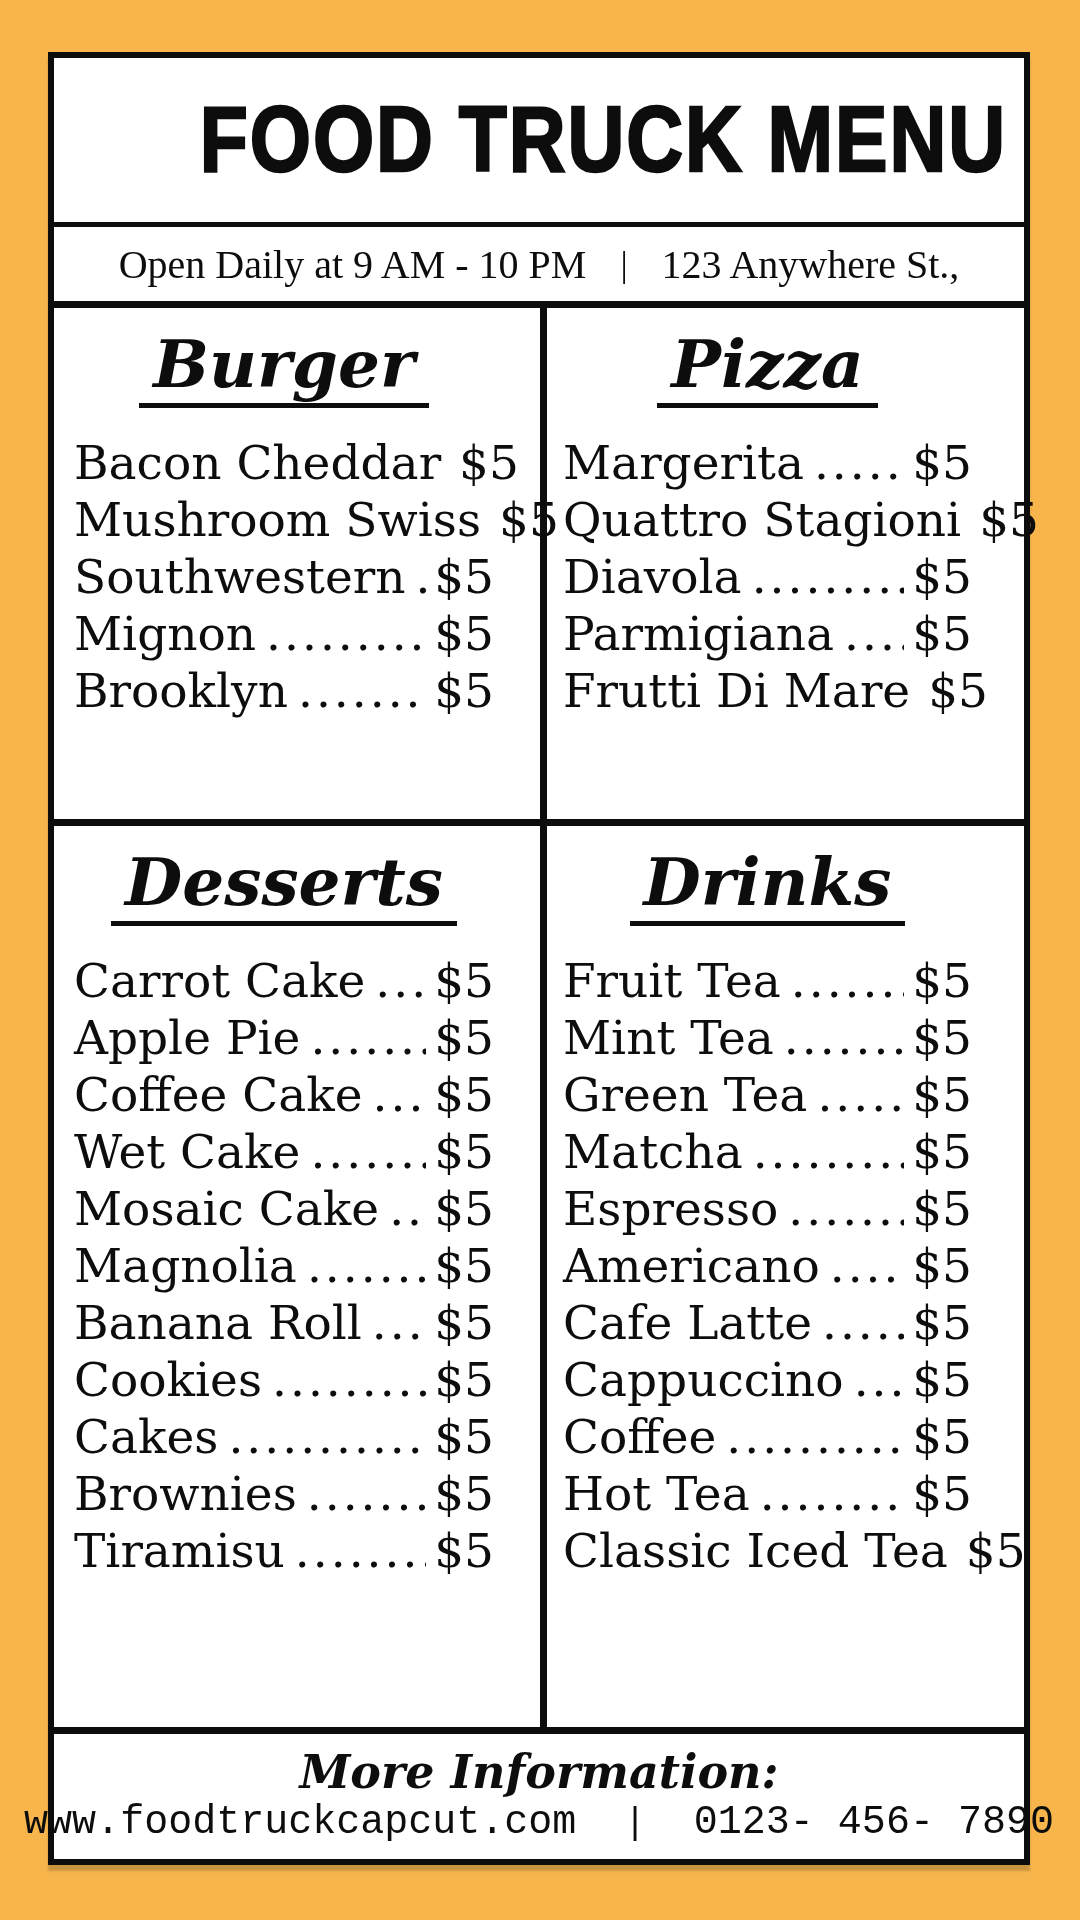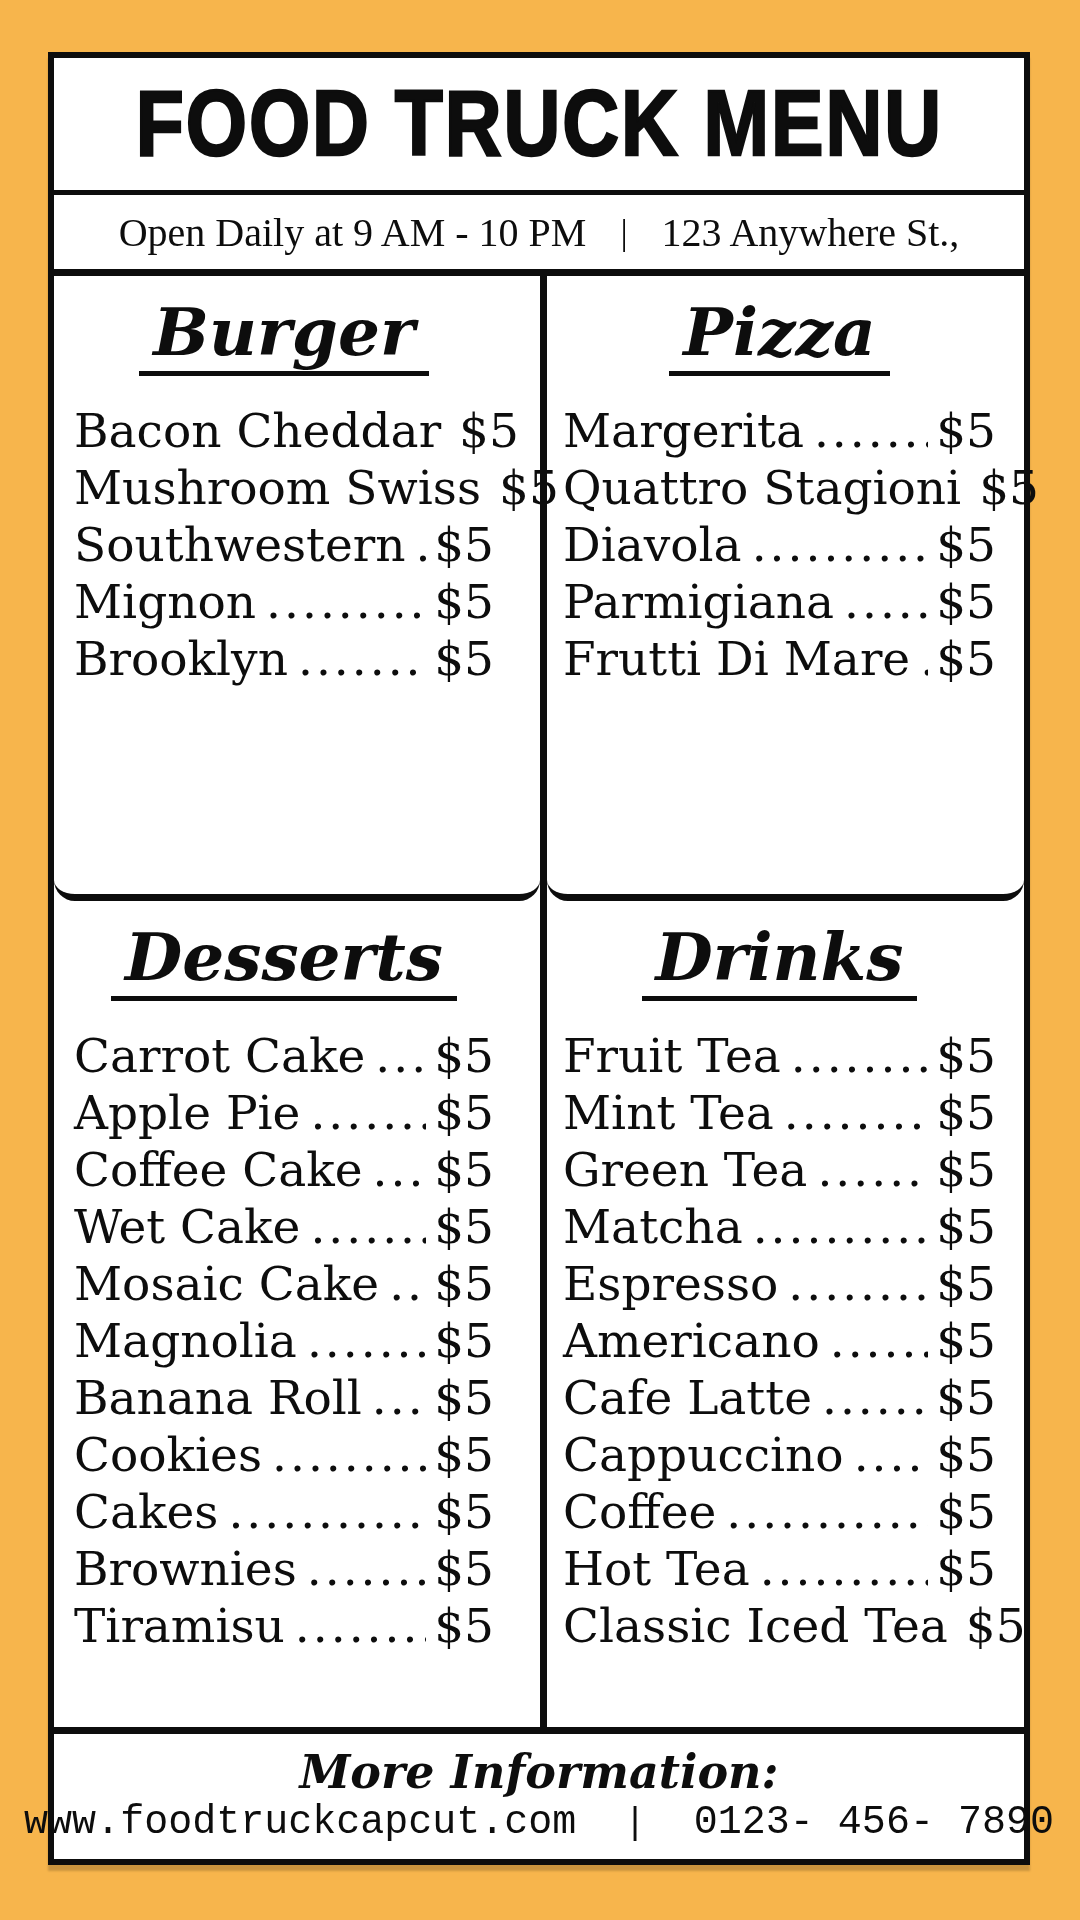--- a/index.html
+++ b/index.html
@@ -20,23 +20,23 @@
     left:48px; top:52px;
     width:982px; height:1813px;
     background:var(--card);
     border:6px solid var(--ink);
     box-shadow:0 6px 2px rgba(0,0,0,0.18);
     display:flex;
     flex-direction:column;
   }
   
   .header{
-    height:137px;
+    height:169px;
     border-bottom:5px solid var(--ink);
-    display:flex; align-items:center; justify-content:center;
+    display:flex; align-items:center; justify-content:flex-end;
   }
   .title{
     font-family:"Liberation Sans", sans-serif;
     font-weight:800;
     font-size:82px;
     letter-spacing:2px;
     -webkit-text-stroke:2.2px var(--ink);
     transform:scale(0.96,1.12);
     white-space:nowrap;
   }
@@ -53,22 +53,22 @@
   .subtitle .pipe{margin:0 34px; font-size:36px;}
   
   .main{
     flex:1;
     display:flex;
     min-height:0;
   }
   .col{width:486px; display:flex; flex-direction:column;}
   .col.right{width:484px; border-left:7px solid var(--ink);}
   .sec{padding:16px 46px 0 20px;}
-  .col.right .sec{padding:16px 28px 0 16px;}
-  .sec.top{height:625px; border-bottom:7px solid var(--ink);border-radius:21px;}
+  .col.right .sec{padding:16px 52px 0 16px;}
+  .sec.top{height:518px; border-bottom:7px solid var(--ink);}
   .sec.bottom{flex:1;}
   .sec-title-wrap{text-align:center; margin-top:6px;}
   .sec-title{
     display:inline-block;
     font-family:"DejaVu Serif", serif;
     font-style:italic;
     font-weight:bold;
     font-size:66px;
     line-height:1.05;
     padding:0 14px 4px 14px;

